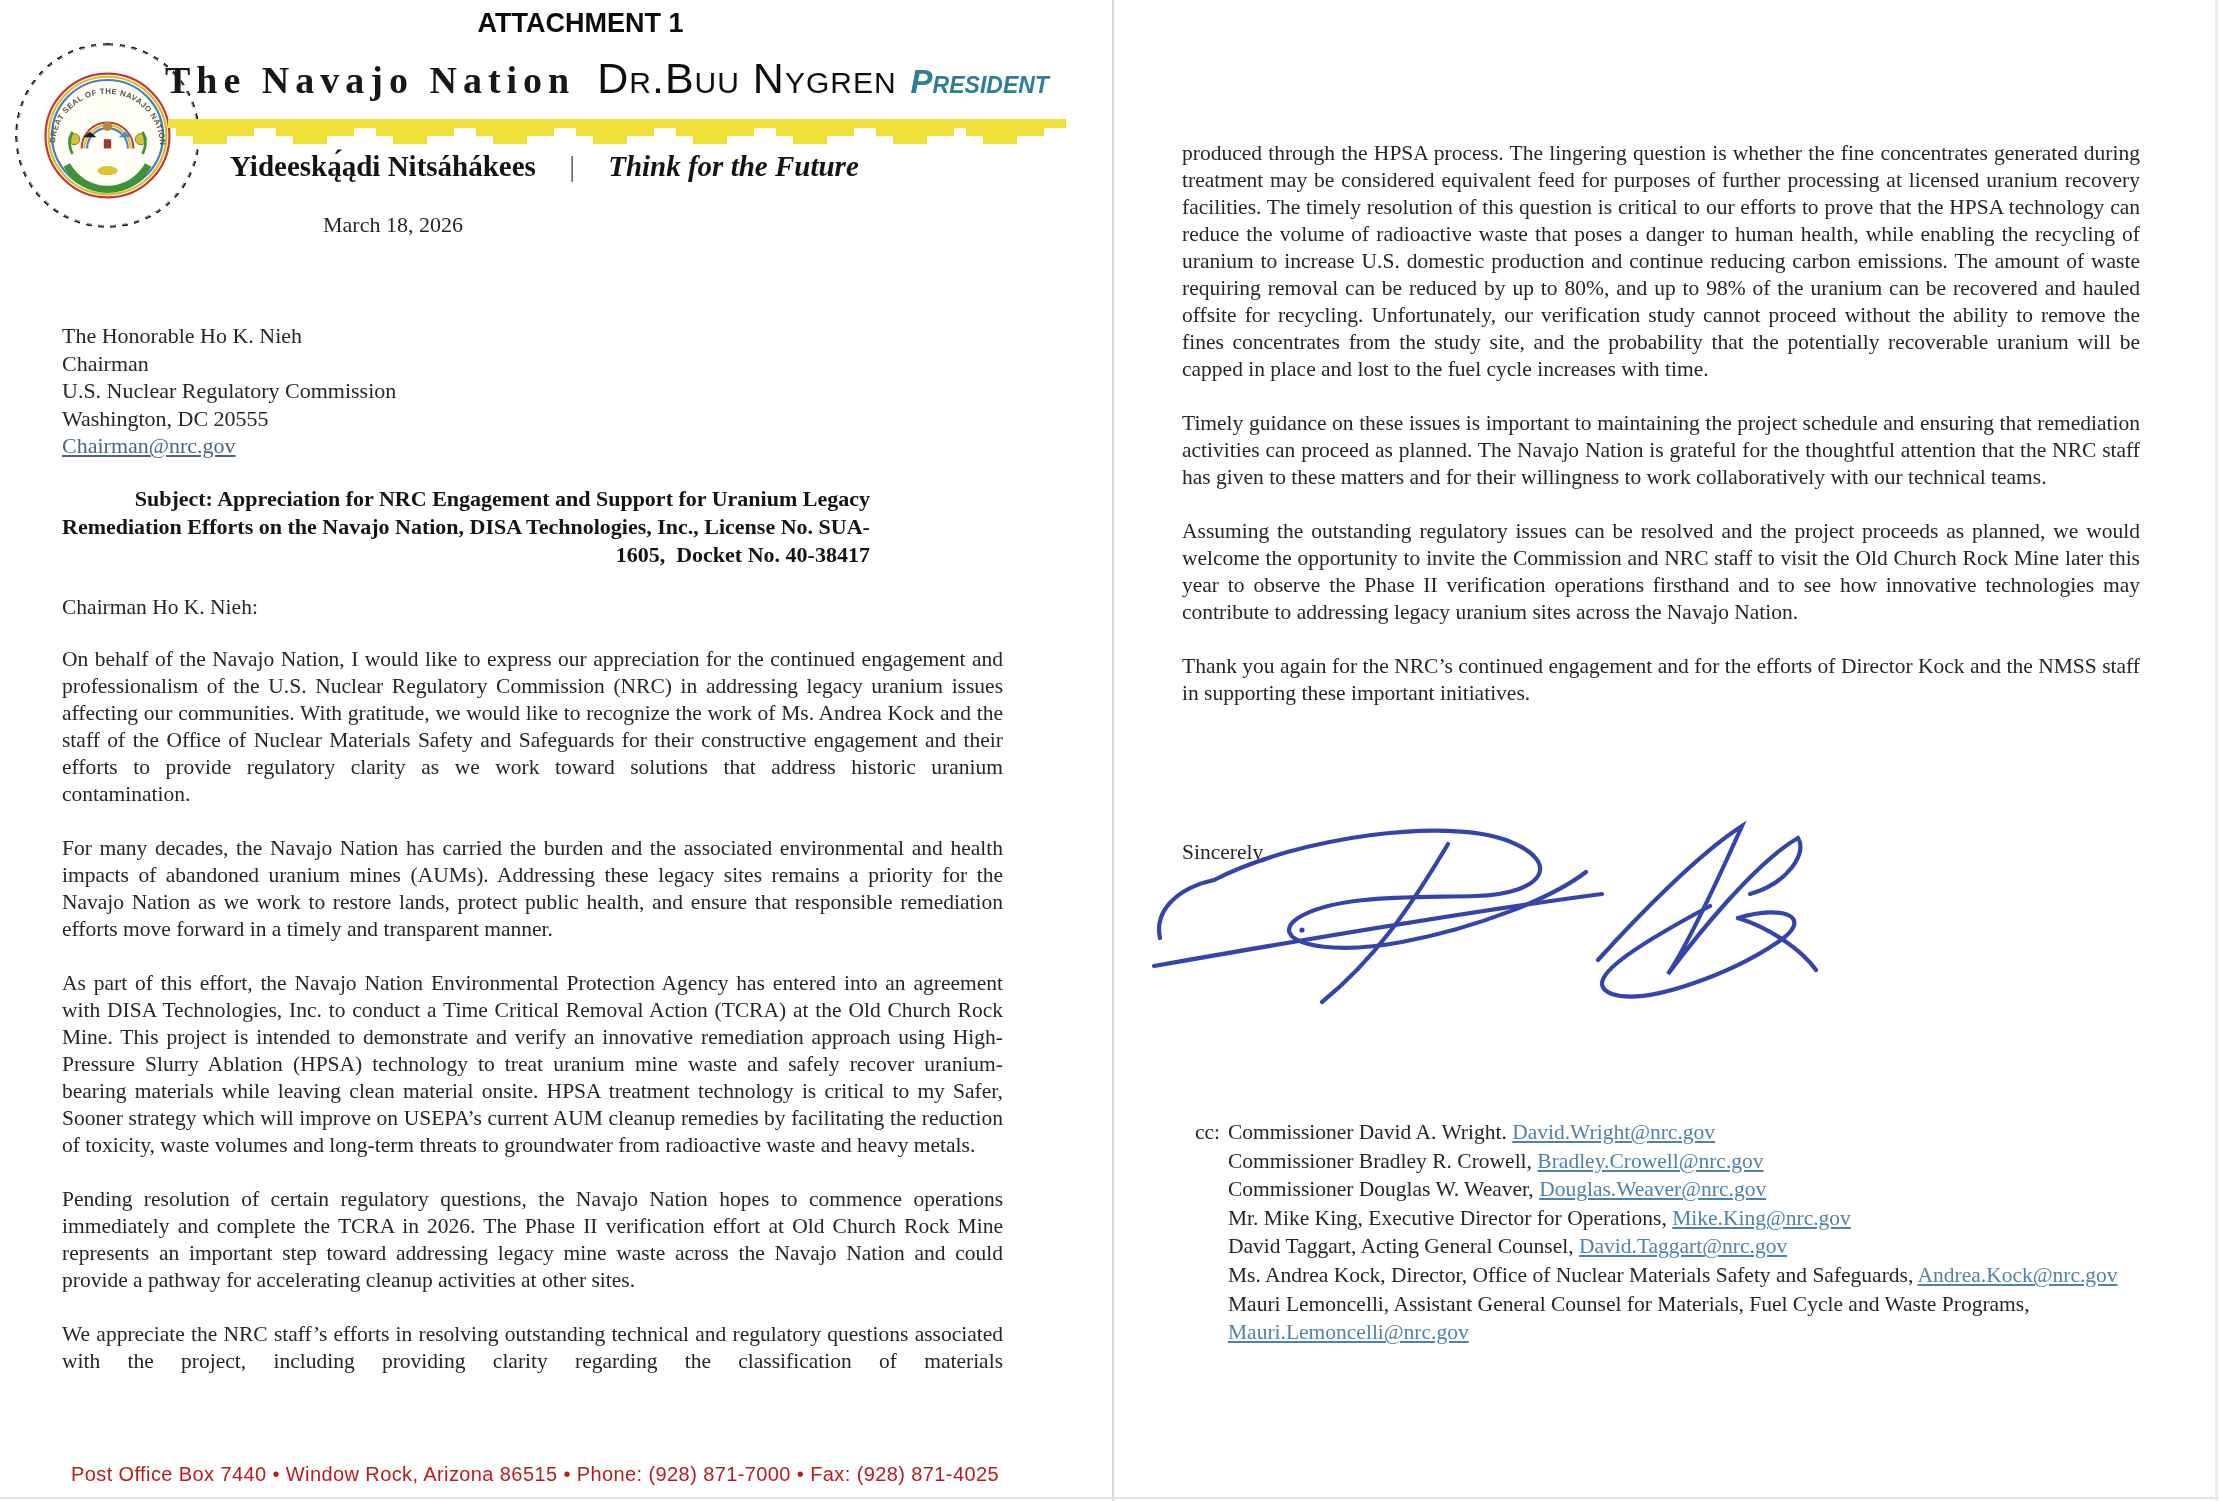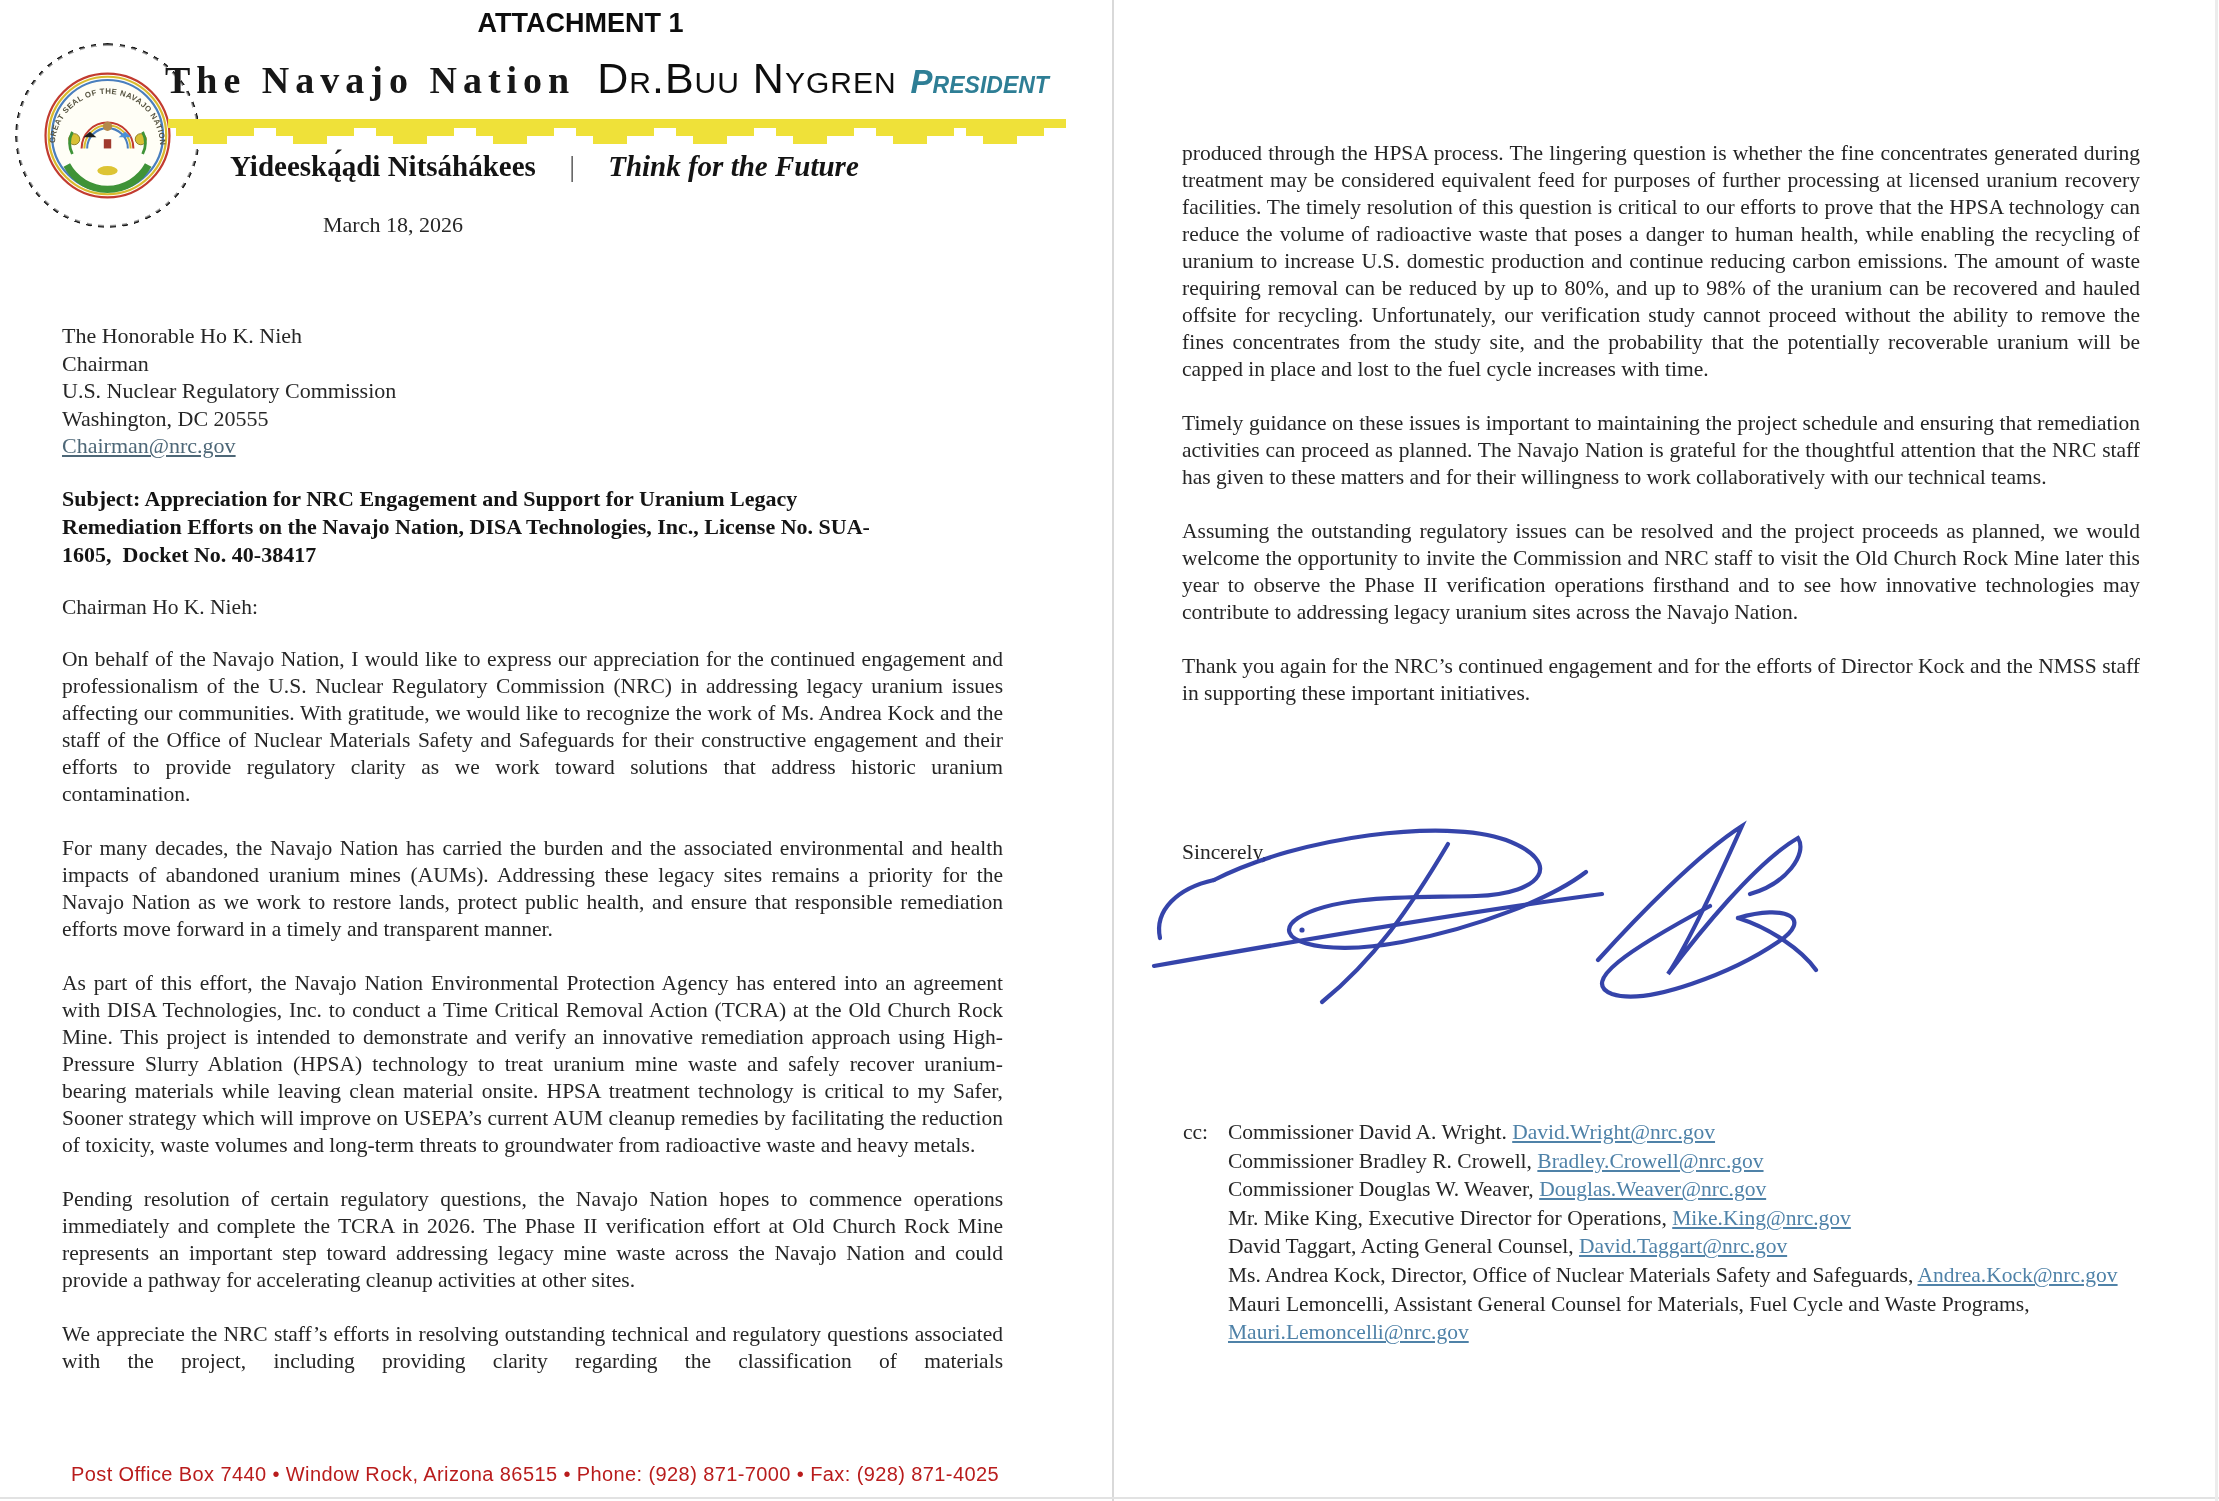--- a/index.html
+++ b/index.html
@@ -29,21 +29,21 @@
   .pres-title{font-family:"Liberation Sans",sans-serif;font-weight:700;font-style:italic;
               font-size:33px;font-variant:small-caps;color:#2E7E95;margin-left:10px;}
   .band{position:absolute;left:153px;top:79px;}
   .tagline{position:absolute;left:215px;top:110px;font-size:29px;font-weight:700;color:#141414;}
   .tagline .sep{font-weight:400;color:#555;margin:0 26px;}
   .tagline .eng{font-style:italic;}
 
   
   .date-line{position:absolute;left:323px;top:212px;font-size:22px;}
   .address{position:absolute;left:62px;top:322px;font-size:22px;line-height:27.5px;}
-  .subject{position:absolute;left:62px;top:485px;font-size:22px;line-height:28px;font-weight:bold;color:#141414;}
+  .subject{position:absolute;left:62px;top:485px;font-size:22px;line-height:28px;font-weight:bold;color:#141414;text-align:right;}
   .keep-space{white-space:pre-wrap;}
   .salutation{position:absolute;left:62px;top:595px;font-size:21.5px;}
   .body-col{position:absolute;font-size:21.5px;line-height:27px;text-align:justify;}
   .body-col p{margin:0 0 27px 0;}
   .body-col p.cont{text-align-last:justify;}
   .col-p1{left:62px;top:646px;width:941px;}
   .col-p2{left:1182px;top:140px;width:958px;}
   a.email{color:#4F82A8;text-decoration:underline;cursor:pointer;}
   a.email.dark{color:#4d6777;}
 
@@ -52,21 +52,21 @@
 
   
   .sincerely{position:absolute;left:1182px;top:840px;font-size:21.5px;}
   .signature{position:absolute;left:1150px;top:810px;width:680px;height:210px;pointer-events:none;}
   .signer{position:absolute;left:1182px;top:953px;font-size:22px;line-height:30px;color:#1c1c1c;}
   .signer .title{font-style:italic;}
   .signer .org{font-weight:bold;letter-spacing:0.5px;color:#111;}
 
   
   .cc-block{position:absolute;left:1183px;top:1118px;font-size:21.5px;line-height:28.6px;}
-  .cc-label{position:absolute;left:0;top:0;}
+  .cc-label{position:absolute;left:12px;top:0;}
   .cc-list{margin:0;padding:0 0 0 45px;list-style:none;width:918px;}
 </style>
 </head>
 <body>
 
 <div class="page-wrap">
 
   <div class="page-divider"></div>
   <div class="bottom-edge"></div>
   <div class="right-edge"></div>

